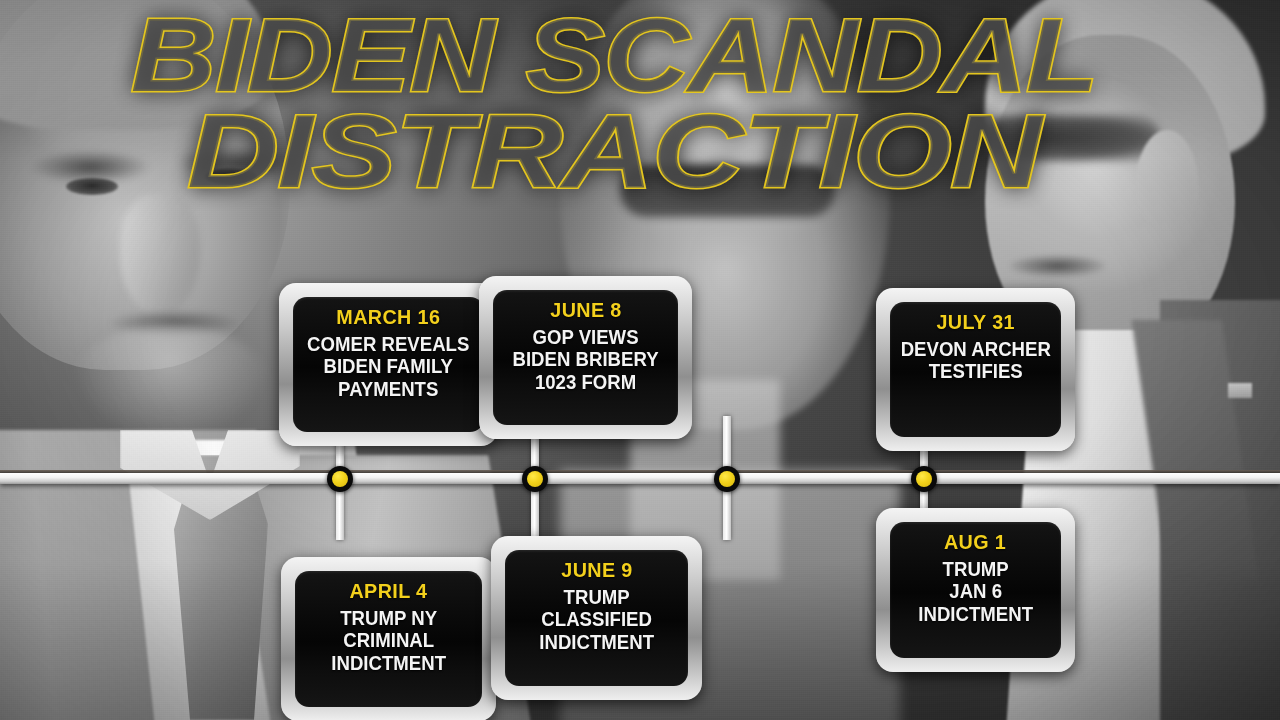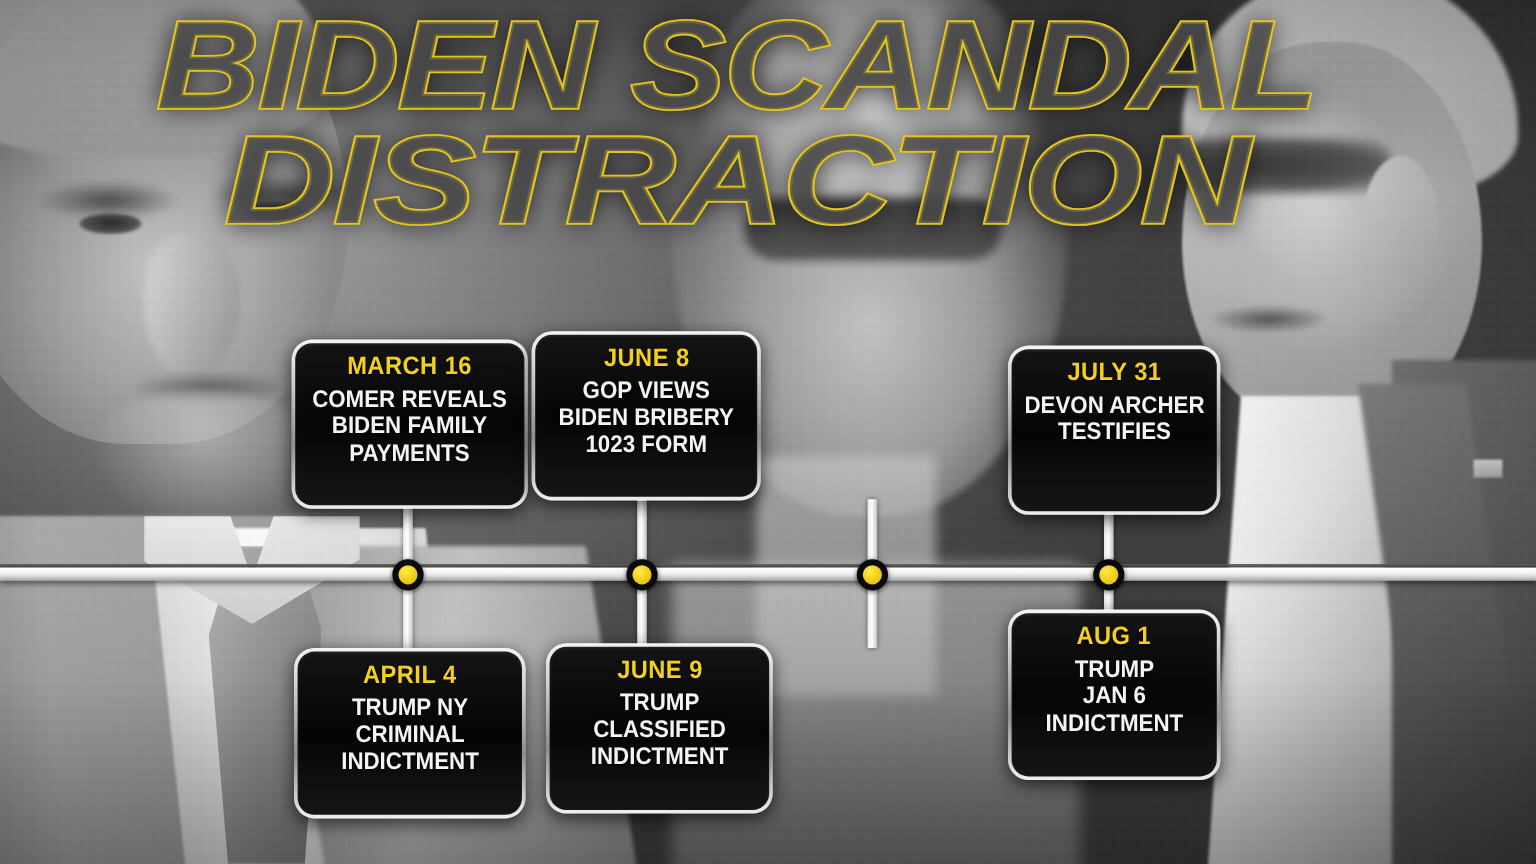--- a/index.html
+++ b/index.html
@@ -259,23 +259,24 @@
   }
   .dot i{
     display:block;width:16px;height:16px;border-radius:50%;
     background:radial-gradient(circle at 38% 32%,#ffe94a 0%,#f2d21b 45%,#d8b70d 100%);
   }
 
   
   .card{
     position:absolute;
     border-radius:17px;
-    padding:3px;
+    padding:14px;
     background:linear-gradient(180deg,#f4f4f4 0%,#c9c9c9 28%,#8f8f8f 62%,#efefef 100%);
     box-shadow:0 4px 14px rgba(0,0,0,.65);
+    margin-left:36px;
   }
   .card-inner{
     width:100%;height:100%;
     border-radius:14px;
     background:
       linear-gradient(180deg,#141414 0%,#0a0a0a 34%,#050505 52%,#0d0d0d 72%,#151515 100%);
     box-shadow:inset 0 1px 3px rgba(255,255,255,.10);
     display:flex;flex-direction:column;align-items:center;justify-content:flex-start;
     padding-top:9px;
     box-sizing:border-box;
@@ -406,21 +407,21 @@
   <div class="card" style="left:840px;top:288px;width:171px;height:135px">
     <div class="card-inner">
       <div class="card-date">JULY 31</div>
       <div class="card-lines">
         <span>DEVON ARCHER</span>
         <span>TESTIFIES</span>
       </div>
     </div>
   </div>
 
-  <div class="card" style="left:245px;top:540px;width:187px;height:136px">
+  <div class="card" style="left:245px;top:557px;width:187px;height:136px">
     <div class="card-inner">
       <div class="card-date">APRIL 4</div>
       <div class="card-lines">
         <span>TRUMP NY</span>
         <span>CRIMINAL</span>
         <span>INDICTMENT</span>
       </div>
     </div>
   </div>
 

